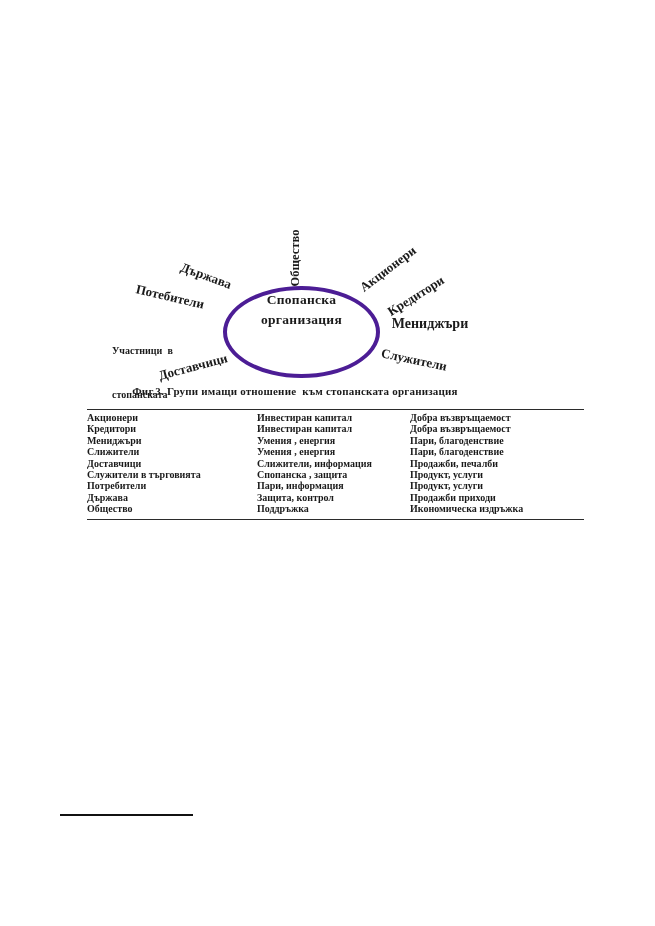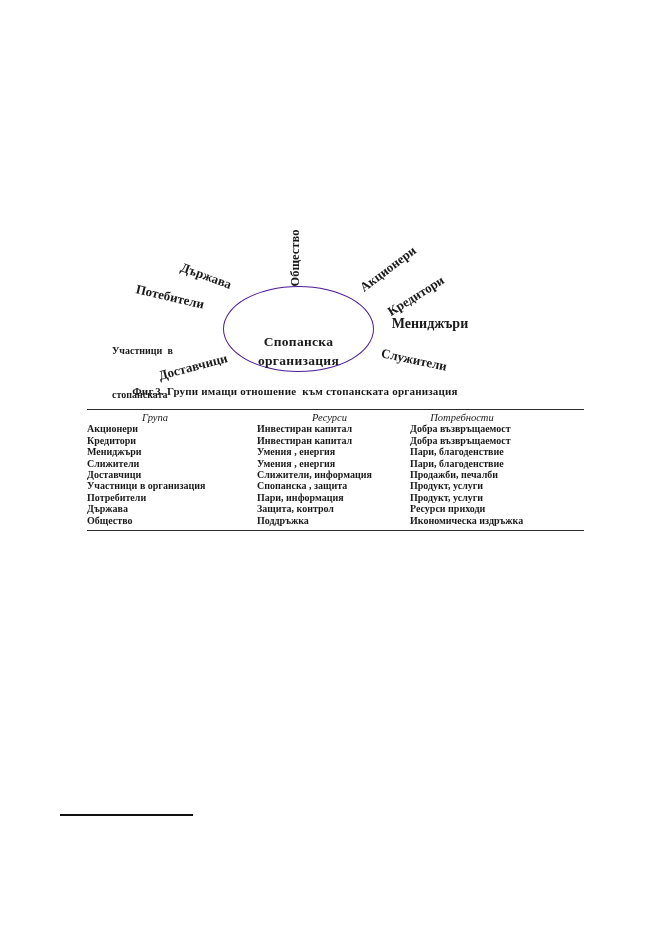--- a/index.html
+++ b/index.html
@@ -9,23 +9,23 @@
     background:#ffffff;
     color:#1a1a1a;
     font-family:"Liberation Serif", serif;
     overflow:hidden;
   }
   
   .ellipse {
     position:absolute;
     left:223px; top:286px;
     width:149px; height:84px;
-    border:1px solid #4c1d95;
+    border:4px solid #4c1d95;
     border-radius:50%;
-    display:flex; align-items:flex-end; justify-content:center;
+    display:flex; align-items:flex-start; justify-content:center;
     text-align:center;
   }
   .ellipse span {
     font-size:13.5px; font-weight:bold; line-height:1.45; letter-spacing:0.3px;
     display:block; width:110px;
   }
   .lbl {
     position:absolute;
     font-weight:bold;
     font-size:13px;
@@ -107,25 +107,20 @@
     <div class="lbl lbl-trade">
       <div>Участници  в</div>
       <div>стопанската</div>
     </div>
     <span class="lbl lbl-suppliers">Доставчици</span>
   </div>
 
   <div class="caption">Фиг.3. Групи имащи отношение  към стопанската организация</div>
 
   <div class="stable">
-    <div class="thead">
-      <div class="th th1">Група</div>
-      <div class="th th2">Ресурси</div>
-      <div class="th th3">Потребности</div>
-    </div>
     <div class="trow">
       <div class="td">Акционери</div>
       <div class="td">Инвестиран капитал</div>
       <div class="td">Добра възвръщаемост</div>
     </div>
     <div class="trow">
       <div class="td">Кредитори</div>
       <div class="td">Инвестиран капитал</div>
       <div class="td">Добра възвръщаемост</div>
     </div>
@@ -138,33 +133,33 @@
       <div class="td">Слижители</div>
       <div class="td">Умения , енергия</div>
       <div class="td">Пари, благоденствие</div>
     </div>
     <div class="trow">
       <div class="td">Доставчици</div>
       <div class="td">Слижители, информация</div>
       <div class="td">Продажби, печалби</div>
     </div>
     <div class="trow">
-      <div class="td">Участници в организация</div>
+      <div class="td">Служители в търговията</div>
       <div class="td">Спопанска , защита</div>
       <div class="td">Продукт, услуги</div>
     </div>
     <div class="trow">
       <div class="td">Потребители</div>
       <div class="td">Пари, информация</div>
       <div class="td">Продукт, услуги</div>
     </div>
     <div class="trow">
       <div class="td">Държава</div>
       <div class="td">Защита, контрол</div>
-      <div class="td">Ресурси приходи</div>
+      <div class="td">Продажби приходи</div>
     </div>
     <div class="trow">
       <div class="td">Общество</div>
       <div class="td">Поддръжка</div>
       <div class="td">Икономическа издръжка</div>
     </div>
   </div>
 
   <div class="footnote-rule"></div>
 

